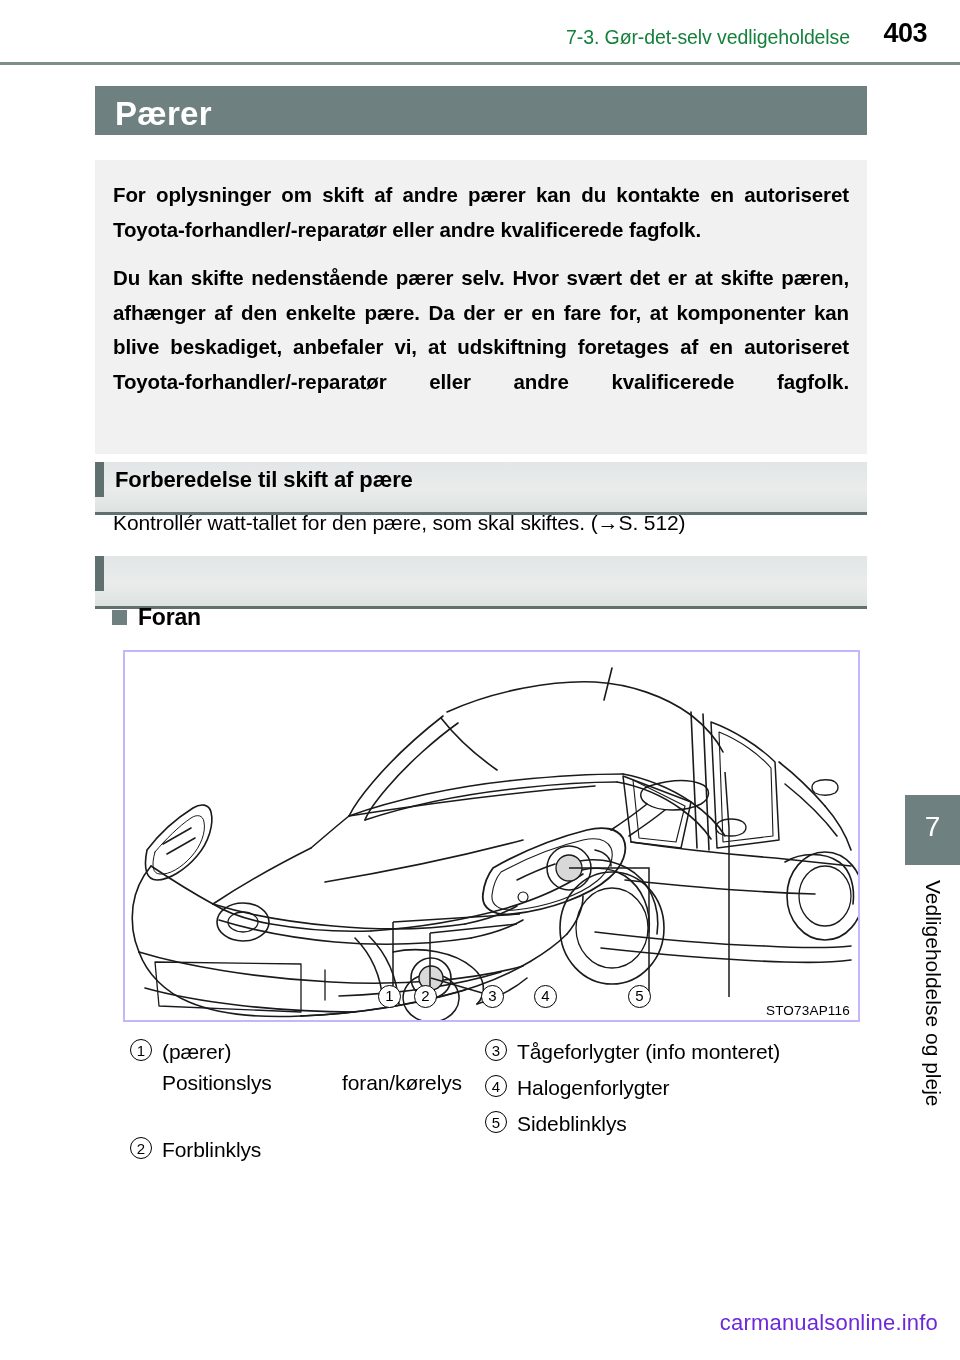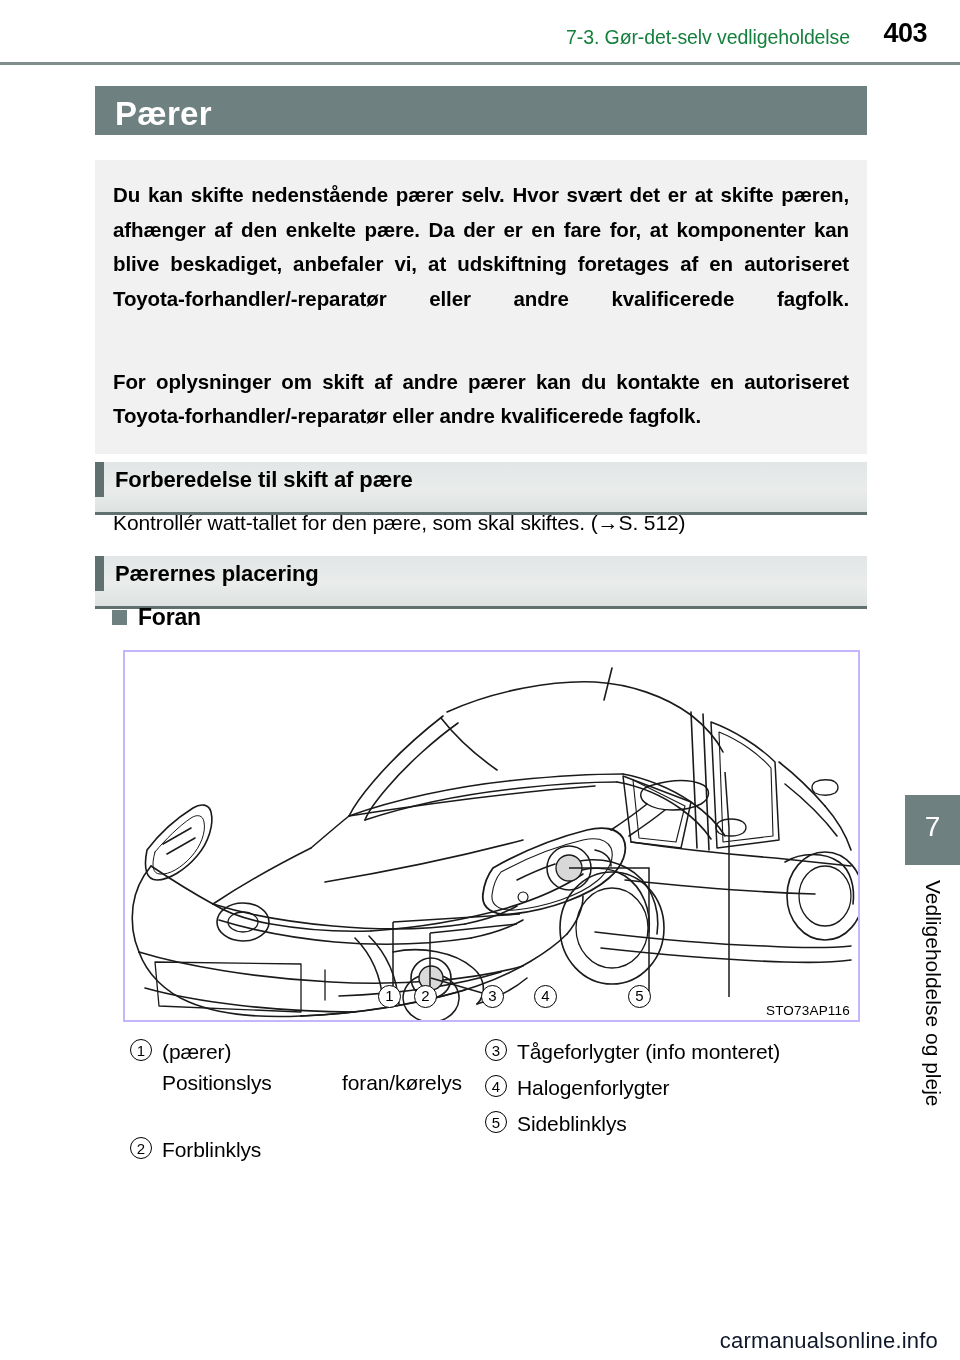--- a/index.html
+++ b/index.html
@@ -277,53 +277,52 @@
     font-size: 21px;
     letter-spacing: 0px;
     white-space: nowrap;
     color: #000;
   }
 
   
   .watermark {
     position: absolute;
     right: 22px;
-    bottom: 6px;
+    bottom: 24px;
     font-size: 22px;
-    color: #0f172a;
+    color: #6d28d9;
     letter-spacing: 0.2px;
   }
 </style>
 </head>
 <body>
 
 <div class="page-header">
   <div class="header-section">7-3. Gør-det-selv vedligeholdelse</div>
   <div class="header-pageno">403</div>
 </div>
 <div class="header-rule"></div>
 
 <div class="title-bar">
   <div class="title-bar-text">Pærer</div>
 </div>
 
 <div class="intro-box">
+  <p class="intro-p">For oplysninger om skift af andre pærer kan du kontakte en autoriseret Toyota-forhandler/-reparatør eller andre kvalificerede fagfolk.</p>
   <p class="intro-p last-justify">Du kan skifte nedenstående pærer selv. Hvor svært det er at skifte pæren, afhænger af den enkelte pære. Da der er en fare for, at komponenter kan blive beskadiget, anbefaler vi, at udskiftning foretages af en autoriseret Toyota-forhandler/-reparatør eller andre kvalificerede fagfolk.</p>
-  <p class="intro-p">For oplysninger om skift af andre pærer kan du kontakte en autoriseret Toyota-forhandler/-reparatør eller andre kvalificerede fagfolk.</p>
 </div>
 
 <div class="section-head" id="sec-forberedelse">
   <div class="accent"></div>
   <div class="section-title">Forberedelse til skift af pære</div>
 </div>
 <div class="body-line" id="line-kontroller">Kontrollér watt-tallet for den pære, som skal skiftes. (→S. 512)</div>
 
 <div class="section-head" id="sec-placering">
   <div class="accent"></div>
-  <div class="section-title">Pærernes placering</div>
 </div>
 
 <div class="subhead">
   <span class="sq"></span>
   <span class="subhead-text">Foran</span>
 </div>
 
 <div class="figure-frame">
   <svg width="733" height="368" viewBox="0 0 733 368" xmlns="http://www.w3.org/2000/svg">
     <g fill="none" stroke="#1a1a1a" stroke-width="1.6" stroke-linejoin="round" stroke-linecap="round">

